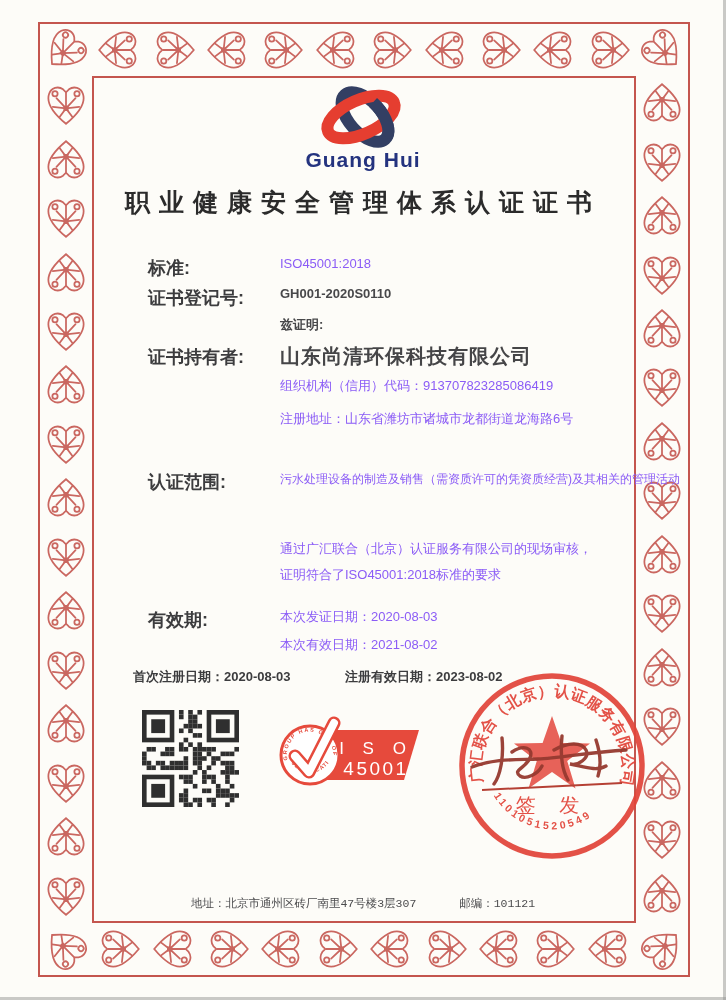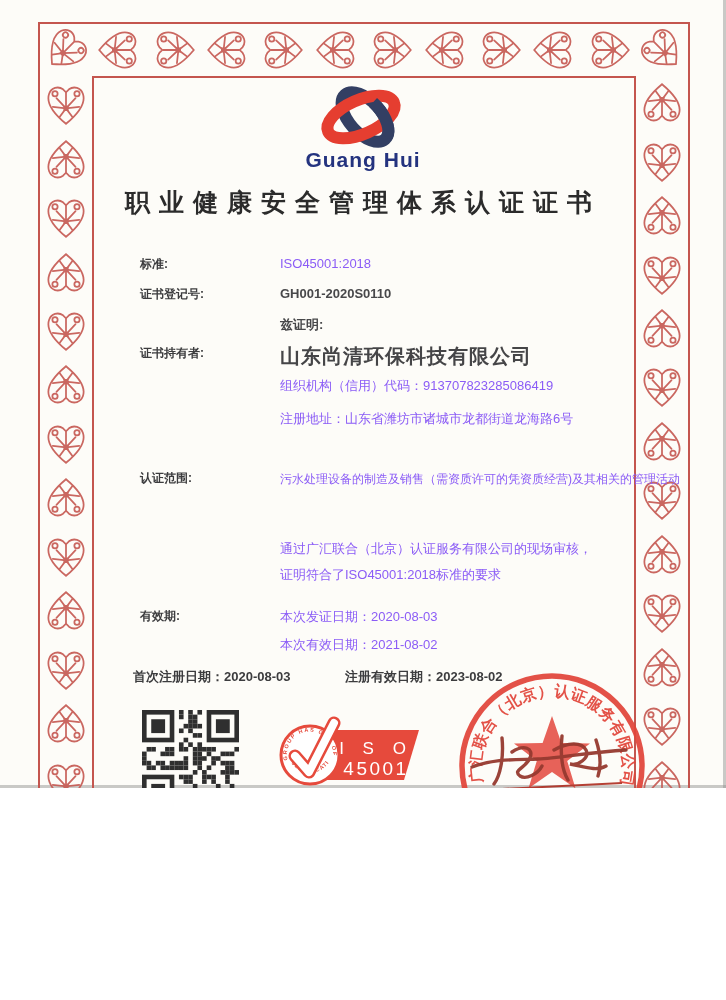--- a/index.html
+++ b/index.html
@@ -1,18 +1,18 @@
 <!DOCTYPE html>
 <html><head>
 <meta charset="utf-8">
 <style>
   * { margin:0; padding:0; box-sizing:border-box; }
   body { font-family:"Liberation Sans", sans-serif; background:#ffffff; }
   .page {
-    position:relative; width:726px; height:788px; overflow:hidden;
+    position:relative; width:726px; height:1000px; overflow:hidden;
     background:#fdfcf8;
     box-shadow: inset -3px 0 0 rgba(150,150,148,.5), inset 0 -3px 0 rgba(150,150,148,.5);
   }
   
   .frame { position:absolute; left:38px; top:22px; width:652px; height:955px;
            border:2px solid #c4564f; }
   .frame-inner { position:absolute; inset:52px; border:2px solid #c4564f; }
   .corner { position:absolute; width:52px; height:52px; display:flex;
             align-items:center; justify-content:center; }
   .corner.tl{left:0;top:0} .corner.tr{right:0;top:0}
@@ -23,21 +23,21 @@
   .strip.bottom { left:52px; right:52px; bottom:0; height:52px; }
   .strip.left   { top:52px; bottom:52px; left:0;  width:52px; flex-direction:column; }
   .strip.right  { top:52px; bottom:52px; right:0; width:52px; flex-direction:column; }
   .strip svg, .corner svg { flex:0 0 auto; opacity:.92; }
   
   .abs { position:absolute; }
   .logo-text { left:0; right:0; top:148px; text-align:center;
     font-size:21px; font-weight:bold; color:#24337f; letter-spacing:1px; }
   .title { left:0; right:0; top:186px; text-align:center; font-size:25px;
     font-weight:bold; color:#2b2b2b; letter-spacing:9px; white-space:nowrap; }
-  .lbl { left:140px; font-size:12px; font-weight:bold; color:#3c3c3e; }
+  .lbl { left:148px; font-size:18px; font-weight:bold; color:#3c3c3e; }
   .val { left:280px; font-size:13px; color:#8b5cf6; }
   .val.strong { font-weight:bold; color:#48484a; }
   .holder { font-size:20px; font-weight:bold; color:#454547; letter-spacing:1px; }
   .scope { font-size:12px; white-space:nowrap; }
   .boldline { font-size:13px; font-weight:bold; color:#3c3c3e; }
   .footer-par { left:108px; width:524px; top:840px; font-size:11.5px;
     line-height:17px; color:#4c4c4e; text-align:justify; }
   .footer-addr { left:0; right:0; top:896px; text-align:center; font-size:11.5px;
     color:#4c4c4e;font-family:Liberation Mono, monospace; }
   .footer-addr span { margin:0 18px; }

